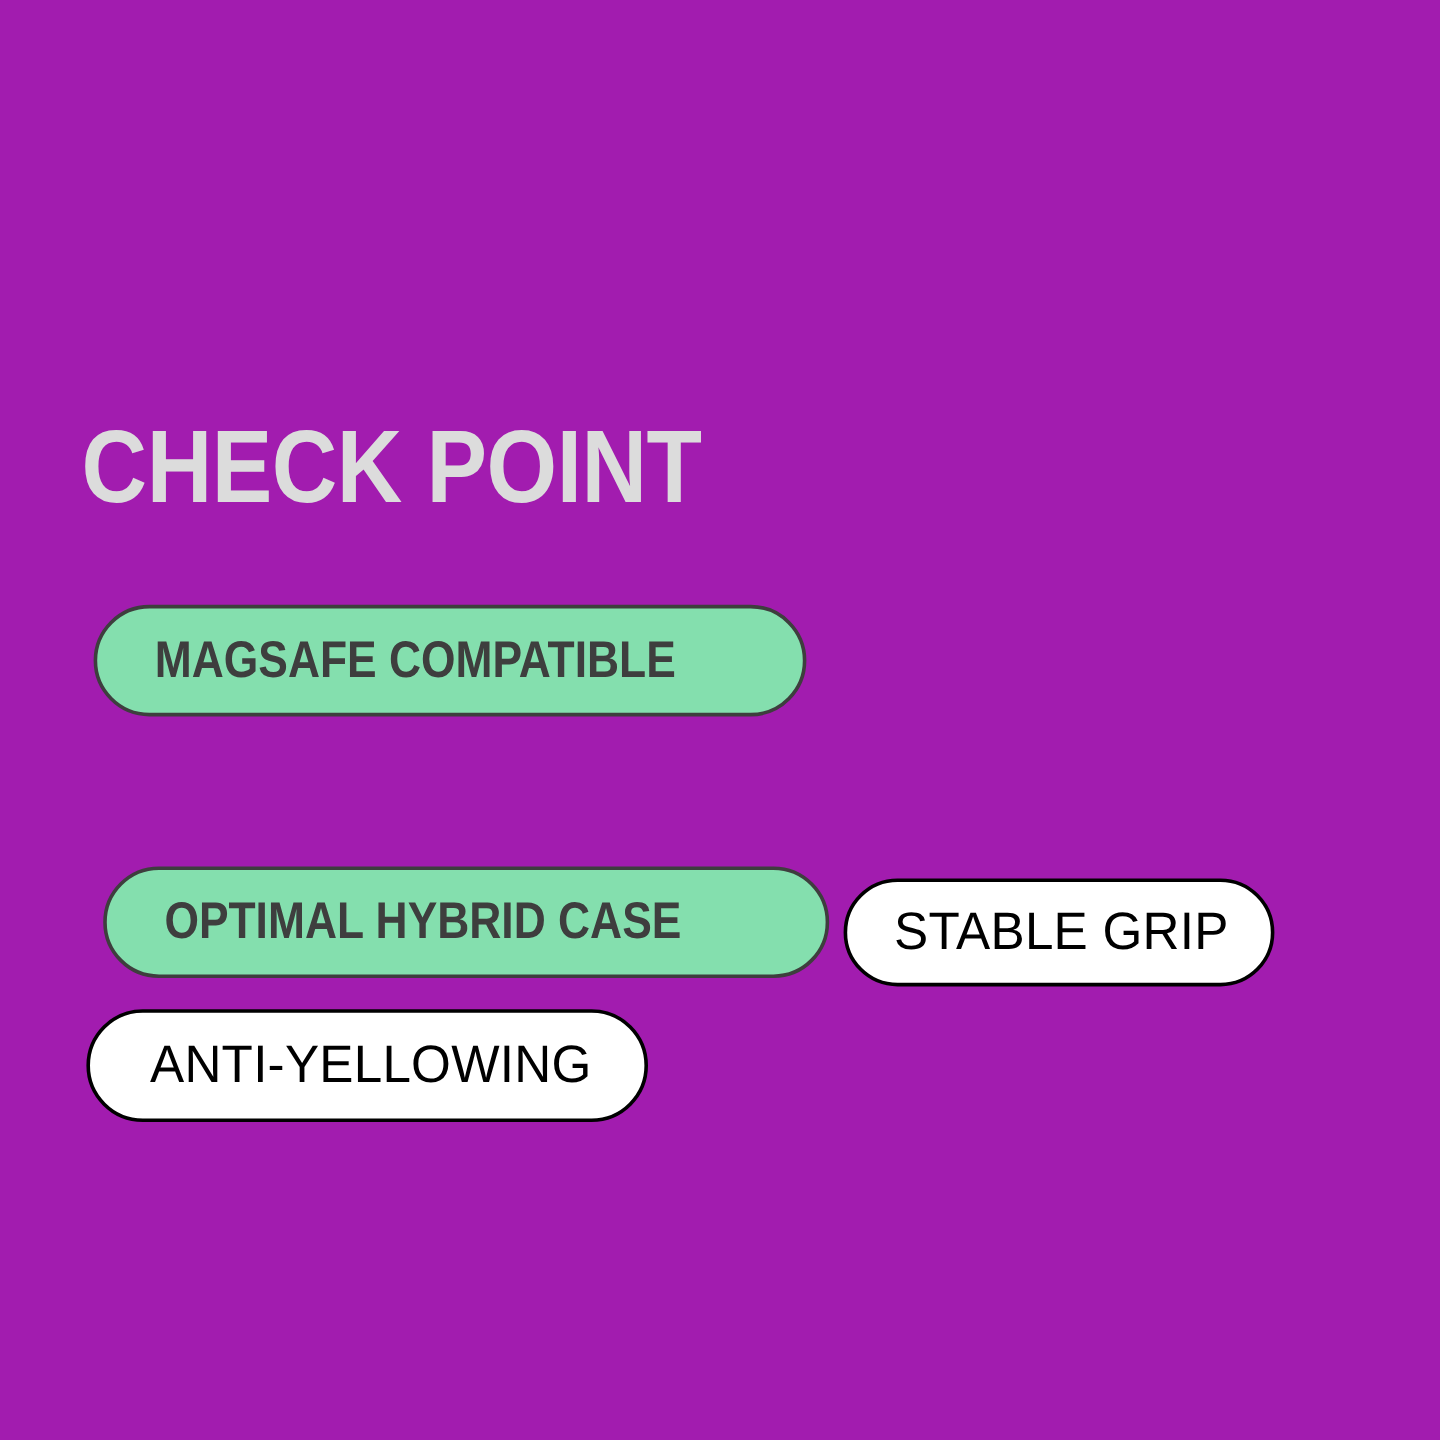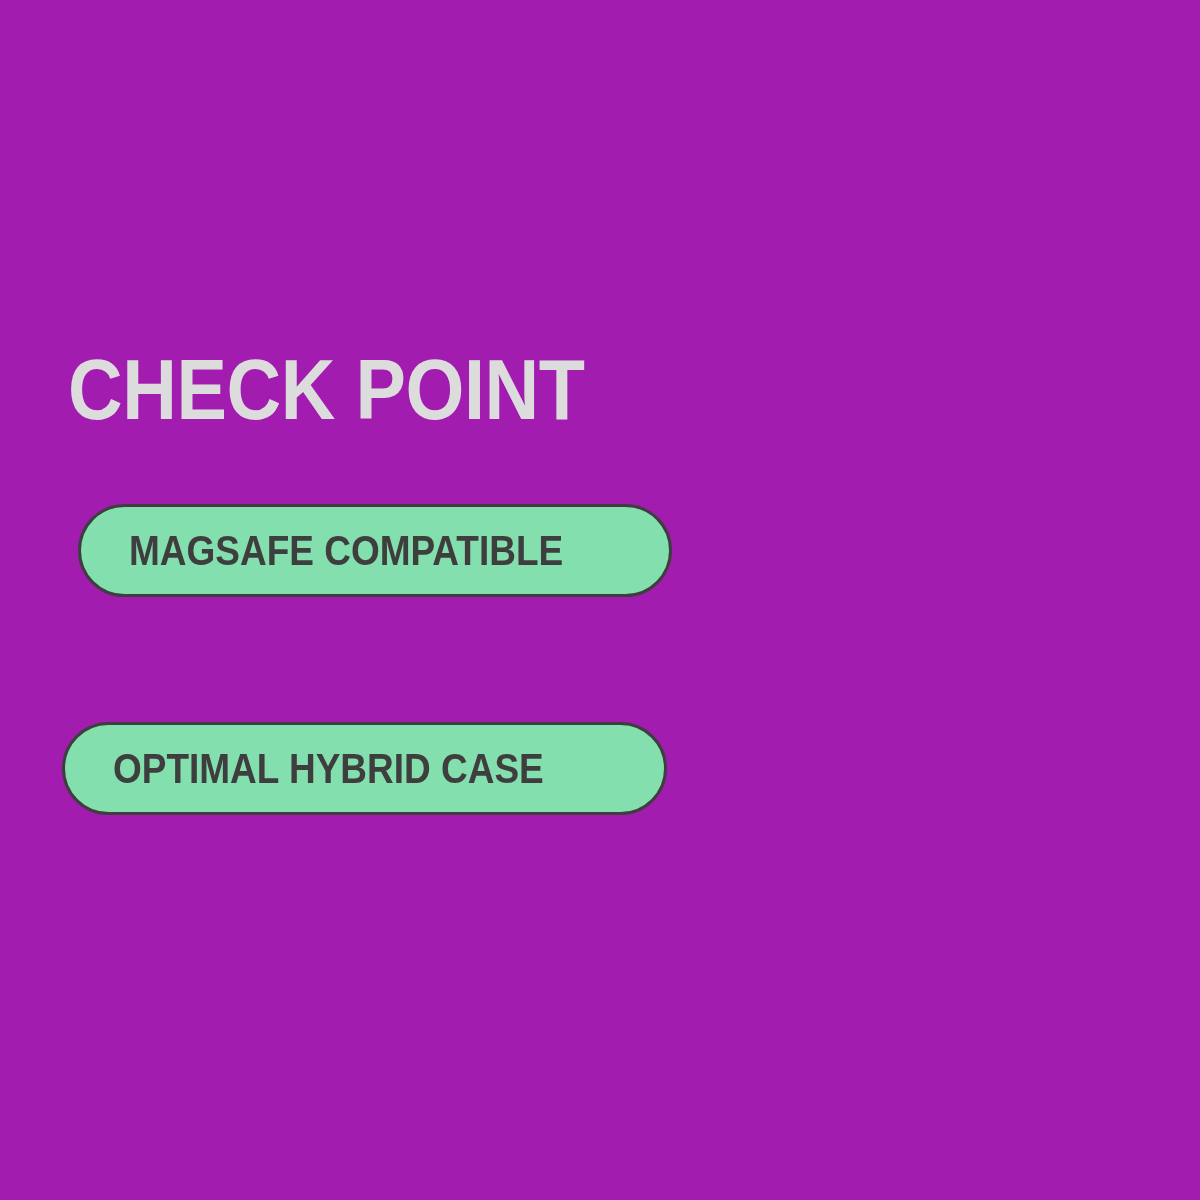--- a/index.html
+++ b/index.html
@@ -103,21 +103,21 @@
   
   .badge--magsafe {
     left: 78px;  top: 458px;  width: 594px;  height: 93px;
     padding-left: 48px;
   }
   .badge--shock {
     left: 78px;  top: 568px;  width: 802px;  height: 92px;
     padding-left: 48px;
   }
   .badge--hybrid {
-    left: 62px;  top: 676px;  width: 605px;  height: 93px;
+    left: 86px;  top: 676px;  width: 605px;  height: 93px;
     padding-left: 48px;
     text-align: center;
   }
   .badge--grip {
     left: 703px; top: 686px;  width: 359px;  height: 90px;
     padding-left: 39px;
   }
   .badge--anti {
     left: 72px;  top: 795px;  width: 468px;  height: 94px;
     padding-left: 50px;
@@ -134,16 +134,22 @@
 
     <div class="badge badge--filled badge--magsafe">
       <span class="badge-label">MAGSAFE COMPATIBLE</span>
     </div>
 
 
     <div class="badge badge--filled badge--hybrid">
       <span class="badge-label">OPTIMAL HYBRID CASE</span>
     </div>
 
+    <div class="badge badge--outline badge--grip">
+      <span class="badge-label">STABLE GRIP</span>
+    </div>
 
+    <div class="badge badge--outline badge--anti">
+      <span class="badge-label">ANTI-YELLOWING</span>
+    </div>
 
   </div>
 </div>
 
 </body></html>

